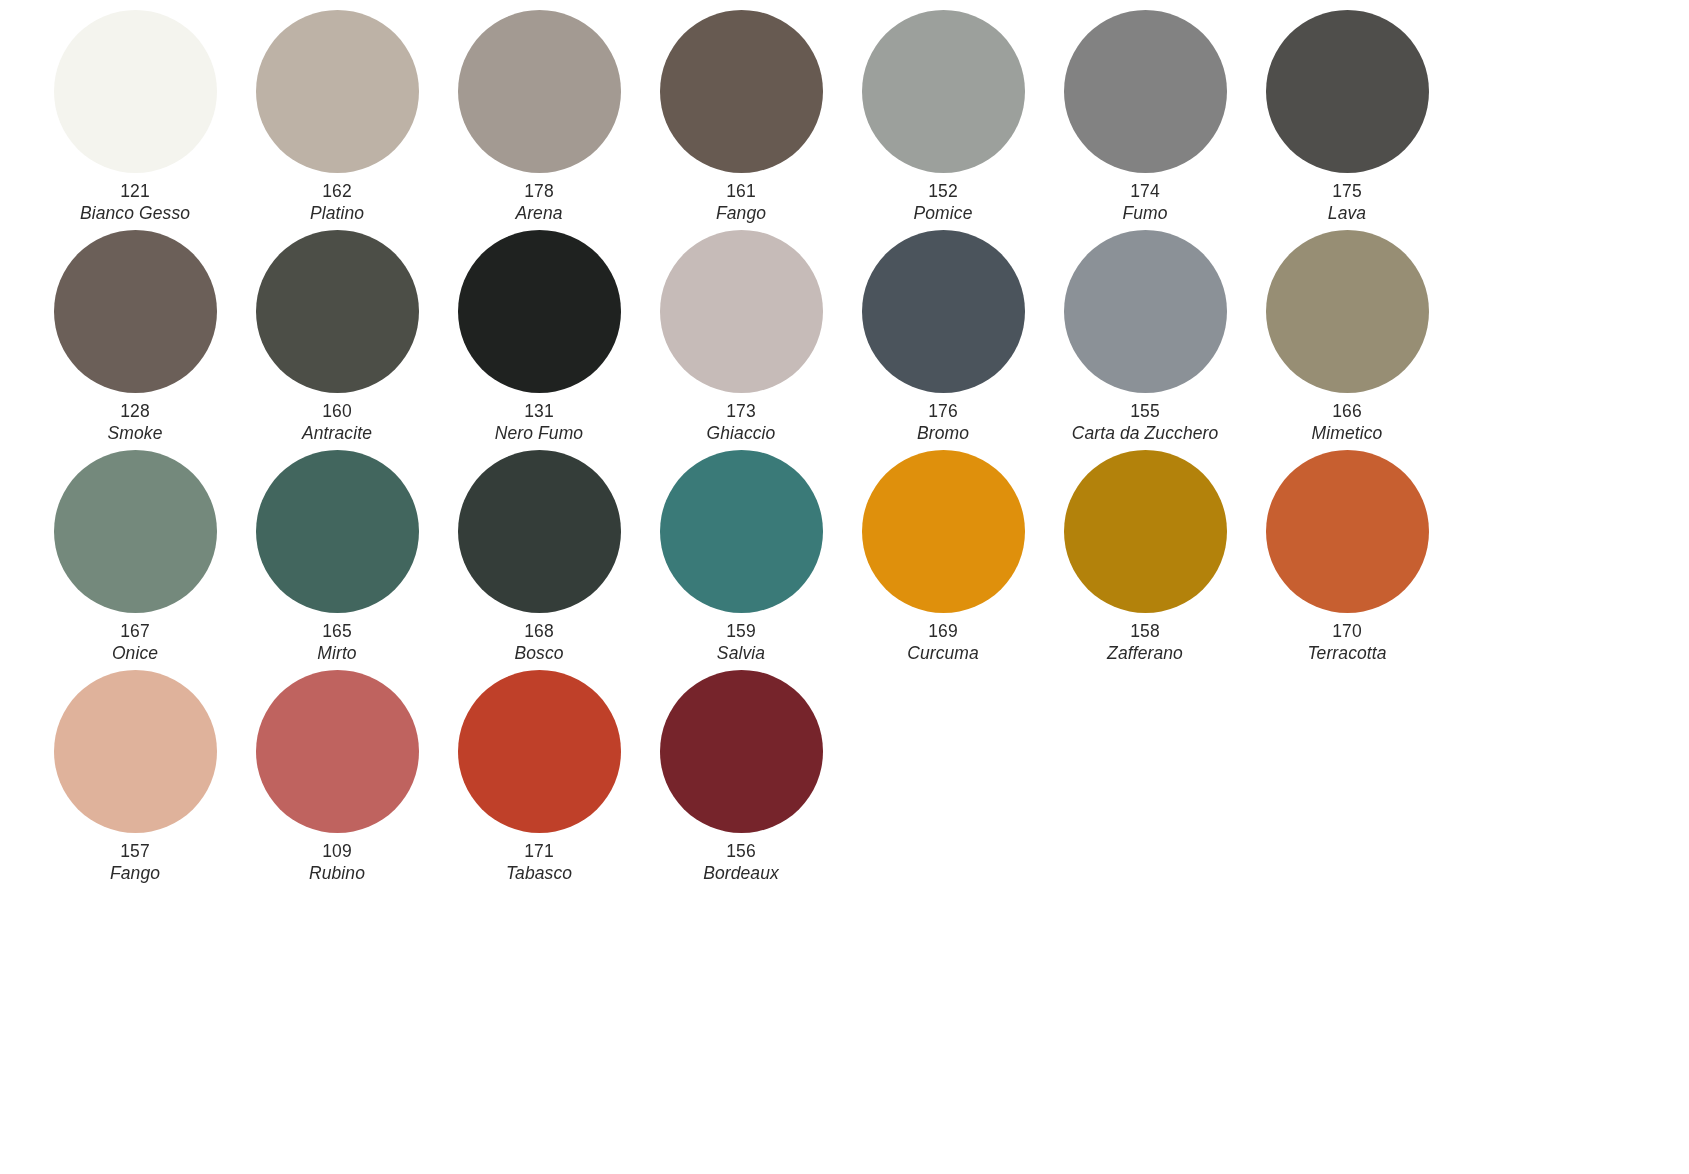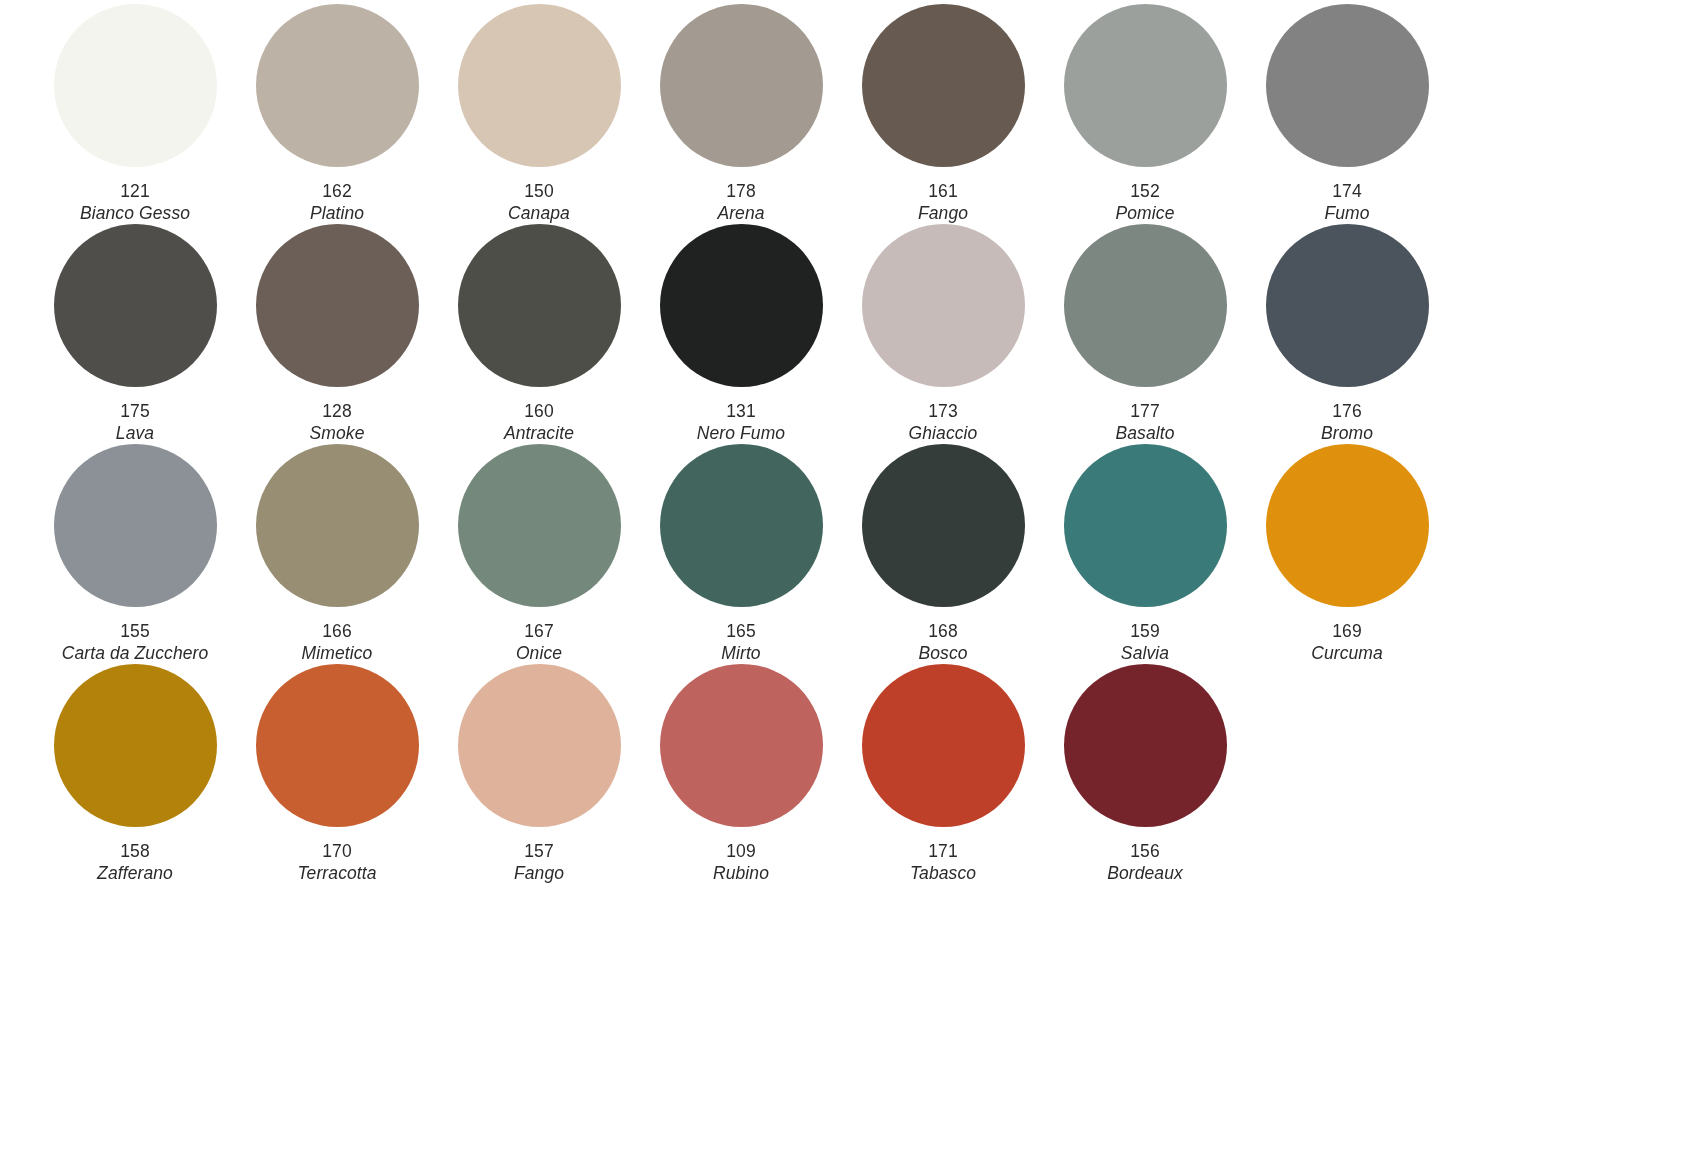--- a/index.html
+++ b/index.html
@@ -29,21 +29,21 @@
     row-gap: 0px;
     padding-left: 34px;
     padding-top: 4px;
   }
   .swatch-cell {
     width: 202px;
     height: 220px;
     display: flex;
     flex-direction: column;
     align-items: center;
-    justify-content: space-between;
+    justify-content: flex-end;
   }
   .swatch-cell.empty { visibility: hidden; }
   .swatch-disc {
     width: 163px;
     height: 163px;
     border-radius: 50%;
     flex: 0 0 auto;
   }
   .swatch-labels {
     margin-top: 8px;
@@ -71,27 +71,20 @@
         </div>
       </div>
       <div class="swatch-cell">
         <div class="swatch-disc" style="background: rgb(189, 178, 166);"></div>
         <div class="swatch-labels">
           <span class="swatch-code">162</span>
           <span class="swatch-name">Platino</span>
         </div>
       </div>
       <div class="swatch-cell">
-        <div class="swatch-disc" style="background: rgb(216, 198, 181);"></div>
-        <div class="swatch-labels">
-          <span class="swatch-code">150</span>
-          <span class="swatch-name">Canapa</span>
-        </div>
-      </div>
-      <div class="swatch-cell">
         <div class="swatch-disc" style="background: rgb(163, 154, 146);"></div>
         <div class="swatch-labels">
           <span class="swatch-code">178</span>
           <span class="swatch-name">Arena</span>
         </div>
       </div>
       <div class="swatch-cell">
         <div class="swatch-disc" style="background: rgb(103, 90, 81);"></div>
         <div class="swatch-labels">
           <span class="swatch-code">161</span>
@@ -138,27 +131,20 @@
         <div class="swatch-labels">
           <span class="swatch-code">131</span>
           <span class="swatch-name">Nero Fumo</span>
         </div>
       </div>
       <div class="swatch-cell">
         <div class="swatch-disc" style="background: rgb(198, 187, 184);"></div>
         <div class="swatch-labels">
           <span class="swatch-code">173</span>
           <span class="swatch-name">Ghiaccio</span>
-        </div>
-      </div>
-      <div class="swatch-cell">
-        <div class="swatch-disc" style="background: rgb(125, 135, 129);"></div>
-        <div class="swatch-labels">
-          <span class="swatch-code">177</span>
-          <span class="swatch-name">Basalto</span>
         </div>
       </div>
       <div class="swatch-cell">
         <div class="swatch-disc" style="background: rgb(75, 84, 92);"></div>
         <div class="swatch-labels">
           <span class="swatch-code">176</span>
           <span class="swatch-name">Bromo</span>
         </div>
       </div>
       <div class="swatch-cell">

